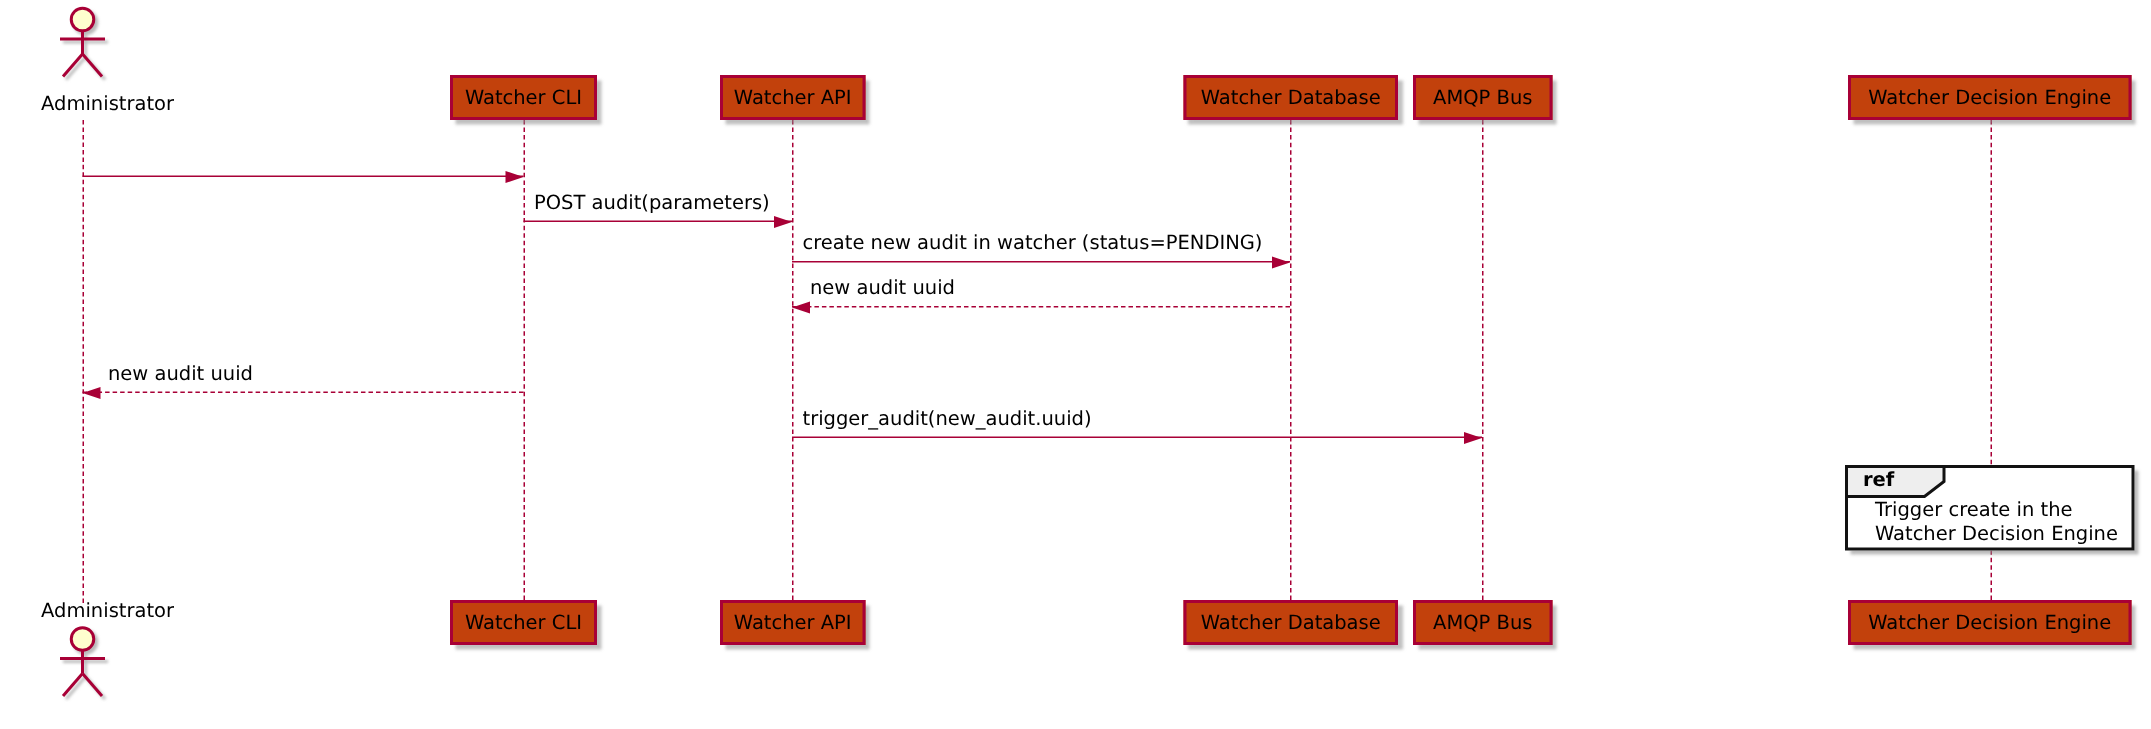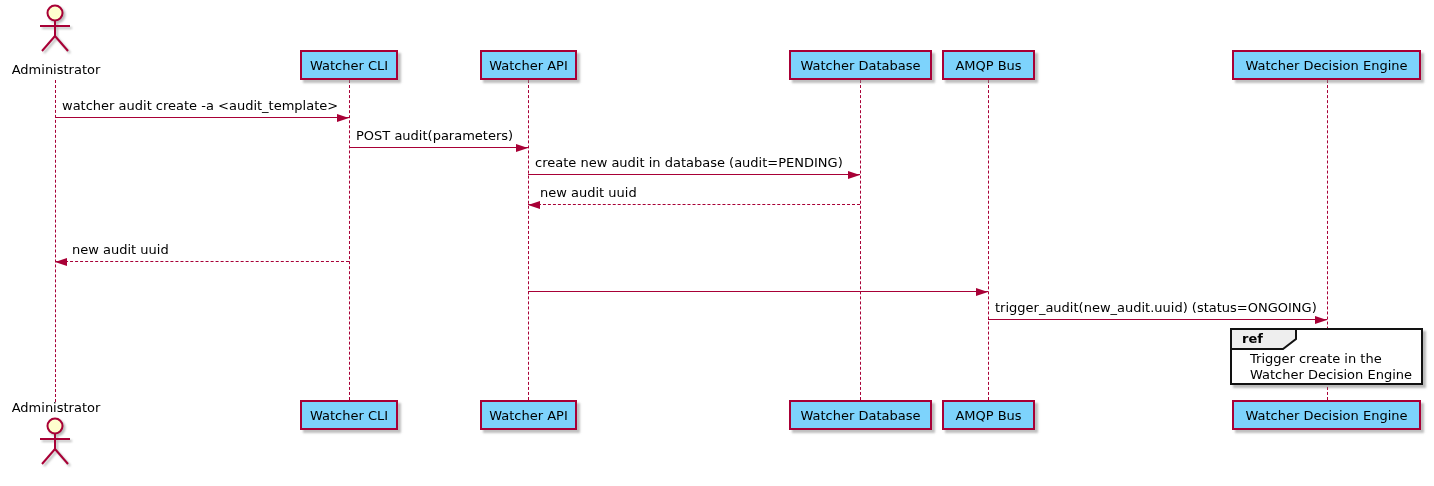--- a/index.html
+++ b/index.html
@@ -22,36 +22,36 @@
     width: 0;
     border-left: 1px dashed #A80036;
     z-index: 1;
   }
 
   
   .pbox {
     position: absolute;
     height: 30px;
     box-sizing: border-box;
-    background: #7dd3fc;
+    background: #c2410c;
     border: 2px solid #A80036;
     box-shadow: 3px 3px 2px rgba(140,140,140,0.55);
     display: flex;
     align-items: center;
     justify-content: center;
     white-space: nowrap;
     z-index: 2;
   }
 
   
   .actor-label {
     position: absolute;
-    left: 6px;
+    left: 16px;
     width: 100px;
-    text-align: center;
+    text-align: right;
     white-space: nowrap;
     z-index: 2;
   }
   .actor-svg { position: absolute; z-index: 2; filter: drop-shadow(2px 2px 1px rgba(140,140,140,0.6)); }
 
   
   .msg {
     position: absolute;
     height: 20px;
     z-index: 2;
@@ -133,62 +133,57 @@
   <div class="pbox" style="left:942px; top:50px; width:93px;">AMQP Bus</div>
   <div class="pbox" style="left:1232px; top:50px; width:189px;">Watcher Decision Engine</div>
 
   <div class="pbox" style="left:300px; top:400px; width:98px;">Watcher CLI</div>
   <div class="pbox" style="left:480px; top:400px; width:97px;">Watcher API</div>
   <div class="pbox" style="left:789px; top:400px; width:143px;">Watcher Database</div>
   <div class="pbox" style="left:942px; top:400px; width:93px;">AMQP Bus</div>
   <div class="pbox" style="left:1232px; top:400px; width:189px;">Watcher Decision Engine</div>
 
   <div class="msg" style="left:55px; top:98px; width:294px;">
-    <span class="msg-label" style="left:7px;">watcher audit create -a &lt;audit_template&gt;</span>
     <div class="msg-line solid"></div>
     <div class="arrow right"></div>
   </div>
 
   <div class="msg" style="left:349px; top:128px; width:179px;">
     <span class="msg-label" style="left:7px;margin-top:32px;">POST audit(parameters)</span>
     <div class="msg-line solid"></div>
     <div class="arrow right"></div>
   </div>
 
   <div class="msg" style="left:528px; top:155px; width:332px;">
-    <span class="msg-label" style="left:7px;">create new audit in database (audit=PENDING)</span>
+    <span class="msg-label" style="left:7px;">create new audit in watcher (status=PENDING)</span>
     <div class="msg-line solid"></div>
     <div class="arrow right"></div>
   </div>
 
   <div class="msg" style="left:528px; top:185px; width:332px;">
     <span class="msg-label" style="left:12px;">new audit uuid</span>
     <div class="msg-line dashed"></div>
     <div class="arrow left"></div>
   </div>
 
 
   <div class="msg" style="left:55px; top:242px; width:294px;">
     <span class="msg-label" style="left:17px;">new audit uuid</span>
     <div class="msg-line dashed"></div>
     <div class="arrow left"></div>
   </div>
 
   <div class="msg" style="left:528px; top:272px; width:460px;">
+    <span class="msg-label" style="left:7px;">trigger_audit(new_audit.uuid)</span>
     <div class="msg-line solid"></div>
     <div class="arrow right"></div>
   </div>
 
-  <div class="msg" style="left:988px; top:300px; width:339px;">
-    <span class="msg-label" style="left:7px;">trigger_audit(new_audit.uuid) (status=ONGOING)</span>
-    <div class="msg-line solid"></div>
-    <div class="arrow right"></div>
-  </div>
 
-  <div class="ref-frame" style="left:1230px; top:328px; width:193px; height:57px;padding-left:36px;">
+  <div class="ref-frame" style="left:1230px; top:310px; width:193px; height:57px;padding-left:36px;">
     <svg class="ref-tab" width="70" height="22" viewBox="0 0 70 22">
       <polygon points="1,1 66,1 66,11 53,21 1,21" fill="#EEEEEE" stroke="#121212" stroke-width="2"></polygon>
     </svg>
     <span class="ref-tab-label">ref</span>
     <span class="ref-line" style="top:21px;">Trigger create in the</span>
     <span class="ref-line" style="top:37px;">Watcher Decision Engine</span>
   </div>
 
 </div>
 

